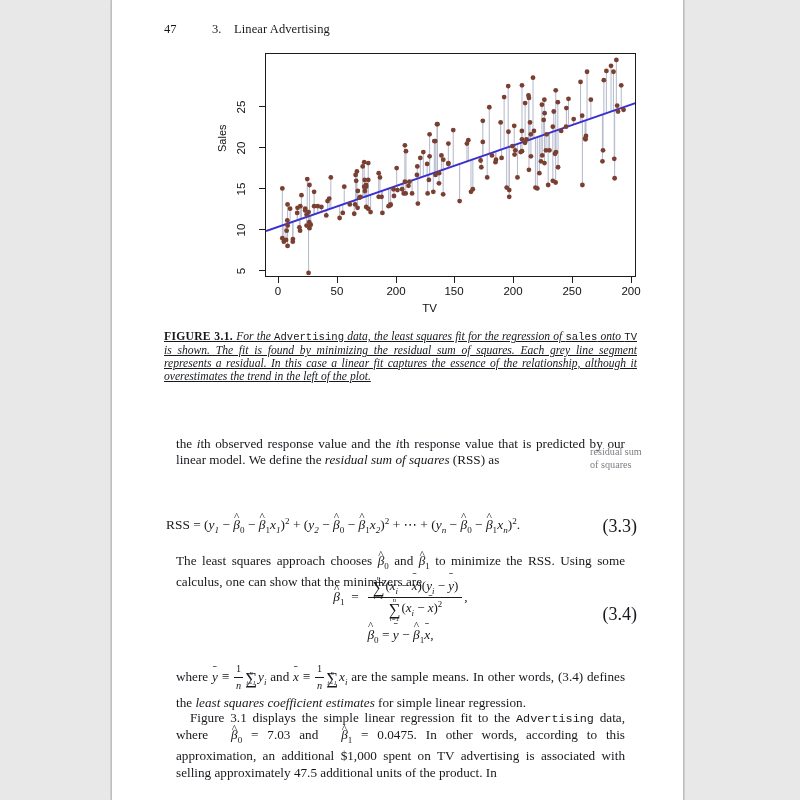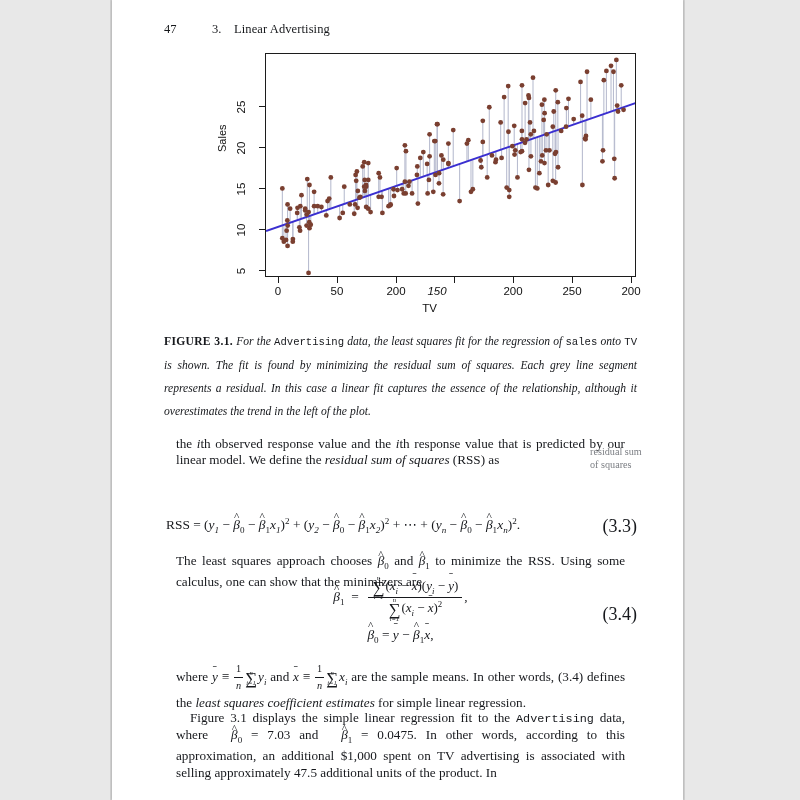--- a/index.html
+++ b/index.html
@@ -114,23 +114,24 @@
     font-family: "Liberation Sans", sans-serif;
   }
 
   
   #caption {
     position: absolute;
     left: 52px;
     top: 330px;
     width: 473px;
     font-size: 11.6px;
-    line-height: 23px;
+    line-height: 13px;
     color: #16181c;
     text-align: justify;
+    text-decoration: underline;
   }
   #caption .figlabel { font-weight: bold; font-style: normal; letter-spacing: 0.3px; }
   #caption .capbody { font-style: italic; }
   .mono { font-family: "Liberation Mono", monospace; font-style: normal; font-size: 10.6px; }
 
   
   .body {
     position: absolute;
     left: 52px;
     width: 473px;
@@ -635,21 +636,21 @@
       <div class="xtickmark" style="left:173px; top:237px;"></div>
       <div class="xtickmark" style="left:232px; top:237px;"></div>
       <div class="xtickmark" style="left:290px; top:237px;"></div>
       <div class="xtickmark" style="left:349px; top:237px;"></div>
       <div class="xtickmark" style="left:408px; top:237px;"></div>
       <div class="xtickmark" style="left:467px; top:237px;"></div>
 
       <div class="xtick" style="left:97px;  top:245px;">0</div>
       <div class="xtick" style="left:156px; top:245px;">50</div>
       <div class="xtick" style="left:215px; top:245px;">200</div>
-      <div class="xtick" style="left:256px; top:245px;font-style:italic;">150</div>
+      <div class="xtick" style="left:273px; top:245px;">150</div>
       <div class="xtick" style="left:332px; top:245px;">200</div>
       <div class="xtick" style="left:391px; top:245px;">250</div>
       <div class="xtick" style="left:450px; top:245px;">200</div>
 
       <div class="xlab">TV</div>
     </div>
 
     <div id="caption">
       <span class="figlabel">FIGURE 3.1.</span>
       <span class="capbody"><span>For the </span><span class="mono">Advertising</span><span> data, the least squares fit for the regression of </span><span class="mono">sales</span><span> onto </span><span class="mono">TV</span><span> is shown. The fit is found by minimizing the residual sum of squares. Each grey line segment represents a residual. In this case a linear fit captures the essence of the relationship, although it overestimates the trend in the left of the plot.</span></span>

